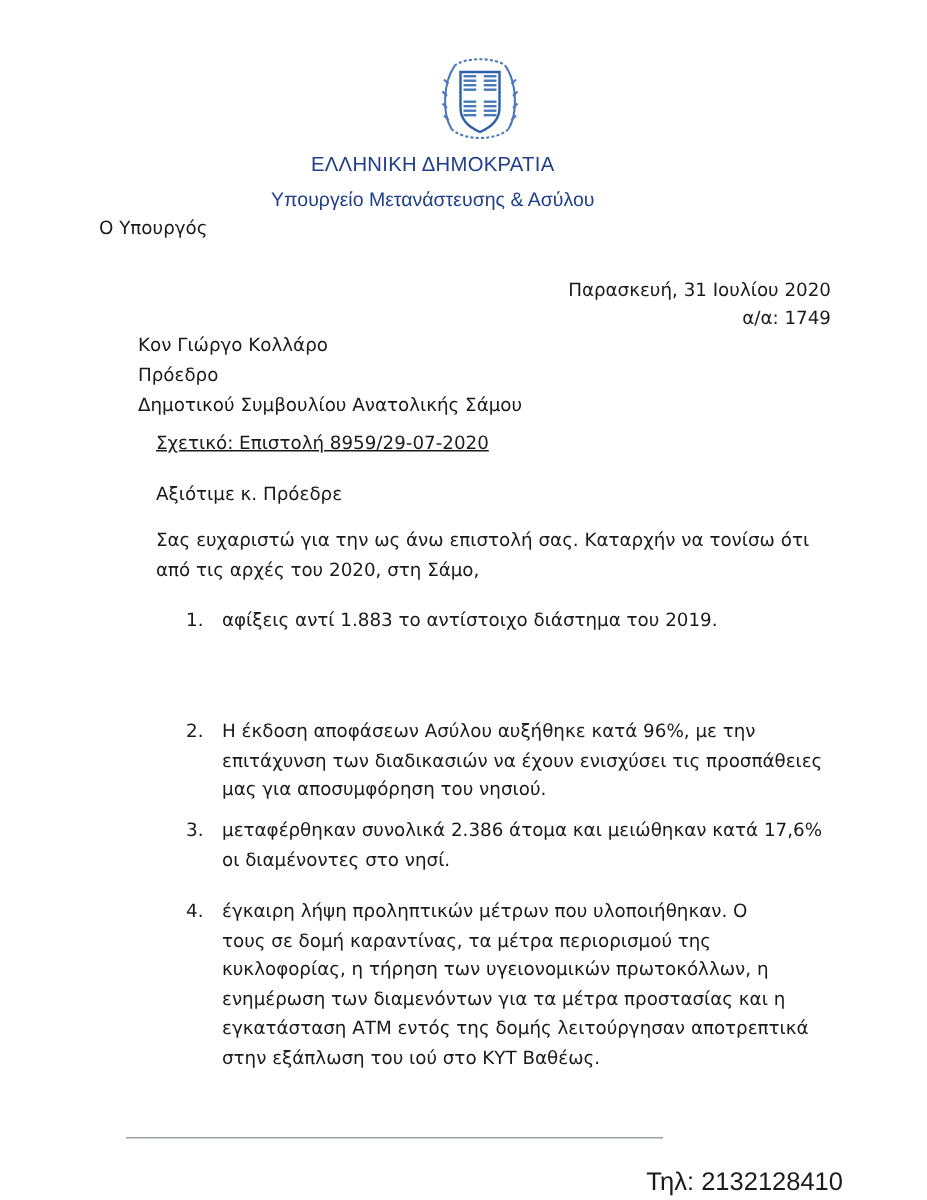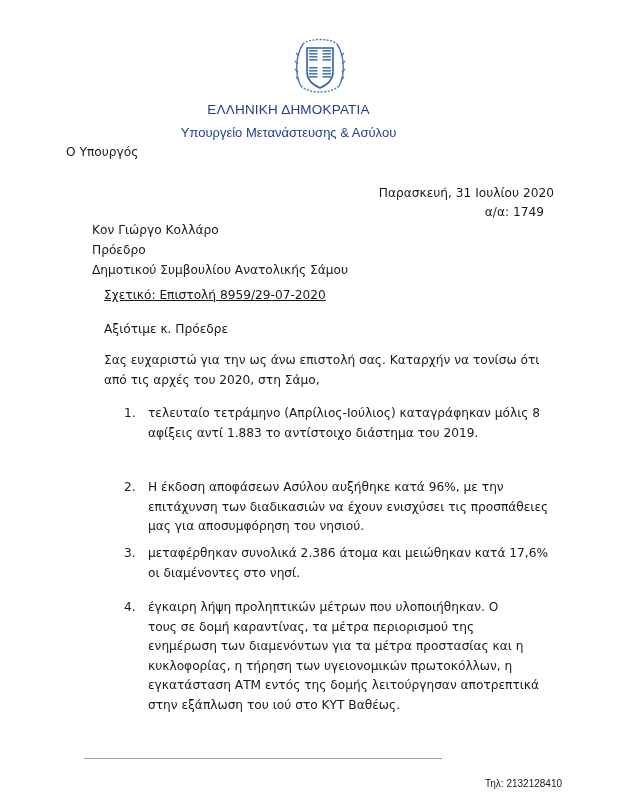--- a/index.html
+++ b/index.html
@@ -4,37 +4,37 @@
 <style>
   html, body { margin: 0; padding: 0; background: #ffffff; }
   body { width: 618px; height: 800px; position: relative; overflow: hidden; color: #1a1a1a; }
   .emblem { position: absolute; left: 293px; top: 34px; width: 54px; height: 62px; }
   .hdr { position: absolute; left: 0; width: 577px; text-align: center; font-family: "Liberation Sans", sans-serif; color: #1f3f8a; }
   .hdr1 { top: 102px; font-size: 13.5px; letter-spacing: 0.2px; }
   .hdr2 { top: 125px; font-size: 13px; }
   .body-text { font-family: "DejaVu Sans", sans-serif; font-size: 12.2px; color: #1a1a1a; position: absolute; white-space: nowrap; }
   .signer { left: 66px; top: 145px; }
   .date { right: 64px; top: 186px; text-align: center; }
-  .ref { right: 74px; top: 205px; text-align: center; }
+  .ref { right: 64px; top: 205px; text-align: center; }
   .recip { left: 92px; line-height: 20px; }
   .recip1 { top: 220px; }
   .recip2 { top: 240px; text-align: right; }
   .recip3 { top: 260px; }
   .subject { left: 104px; top: 288px; text-decoration: underline; }
   .salut { left: 104px; top: 322px; }
   .intro { left: 104px; top: 351px; line-height: 19.5px; }
   .item { position: absolute; left: 124px; width: 440px; font-family: "DejaVu Sans", sans-serif; font-size: 12.2px; line-height: 19.5px; color: #1a1a1a; }
   .item .num { position: absolute; left: 0; top: 0; width: 22px; }
   .item .txt { margin-left: 24px; display: block; }
   .item1 { top: 404px; }
   .item2 { top: 478px; }
   .item3 { top: 544px; }
   .item4 { top: 598px; }
   .footer-line { position: absolute; left: 84px; top: 758px; width: 358px; height: 1px; background: #9aa3ad; }
-  .tel { position: absolute; right: 56px; top: 778px; font-family: "Liberation Sans", sans-serif; font-size: 10px; color: #1a1a1a; }
+  .tel { position: absolute; right: 56px; top: 778px; font-family: "Liberation Sans", sans-serif; font-size: 17px; color: #1a1a1a; }
 </style>
 </head>
 <body>
 
 <svg class="emblem" viewBox="0 0 54 62">
   <g fill="none" stroke="#4a78b8" stroke-width="1.4">
     <path d="M8 52 C2 42, 2 22, 10 10"></path>
     <path d="M46 52 C52 42, 52 22, 44 10"></path>
     <path d="M10 10 C16 4, 38 4, 44 10" stroke-dasharray="2 1.5"></path>
     <path d="M8 52 C16 60, 38 60, 46 52" stroke-dasharray="2 1.5"></path>
@@ -79,21 +79,20 @@
 <div class="body-text salut">Αξιότιμε κ. Πρόεδρε</div>
 
 <div class="body-text intro">
   <div>Σας ευχαριστώ για την ως άνω επιστολή σας. Καταρχήν να τονίσω ότι</div>
   <div>από τις αρχές του 2020, στη Σάμο,</div>
 </div>
 
 <div class="item item1">
   <span class="num">1.</span>
   <span class="txt">
-    <div>τελευταίο τετράμηνο (Απρίλιος-Ιούλιος) καταγράφηκαν μόλις 8</div>
     <div>αφίξεις  αντί 1.883 το αντίστοιχο διάστημα του 2019.</div>
   </span>
 </div>
 
 <div class="item item2">
   <span class="num">2.</span>
   <span class="txt">
     <div>Η έκδοση αποφάσεων Ασύλου αυξήθηκε  κατά 96%, με την</div>
     <div>επιτάχυνση των διαδικασιών να έχουν ενισχύσει τις προσπάθειες</div>
     <div>μας για αποσυμφόρηση του νησιού.</div>
@@ -106,21 +105,21 @@
     <div>μεταφέρθηκαν συνολικά 2.386 άτομα και μειώθηκαν κατά 17,6%</div>
     <div>οι διαμένοντες στο νησί.</div>
   </span>
 </div>
 
 <div class="item item4">
   <span class="num">4.</span>
   <span class="txt">
     <div>έγκαιρη λήψη προληπτικών μέτρων που υλοποιήθηκαν. Ο</div>
     <div>τους σε δομή καραντίνας, τα μέτρα περιορισμού της</div>
+    <div>κυκλοφορίας, η τήρηση των υγειονομικών πρωτοκόλλων, η</div>
     <div>ενημέρωση των διαμενόντων για τα μέτρα προστασίας και η</div>
-    <div>κυκλοφορίας, η τήρηση των υγειονομικών πρωτοκόλλων, η</div>
     <div>εγκατάσταση ΑΤΜ εντός της δομής λειτούργησαν αποτρεπτικά</div>
     <div>στην εξάπλωση του ιού στο ΚΥΤ Βαθέως.</div>
   </span>
 </div>
 
 <div class="footer-line"></div>
 <div class="tel">Τηλ: 2132128410</div>
 
 </body></html>

